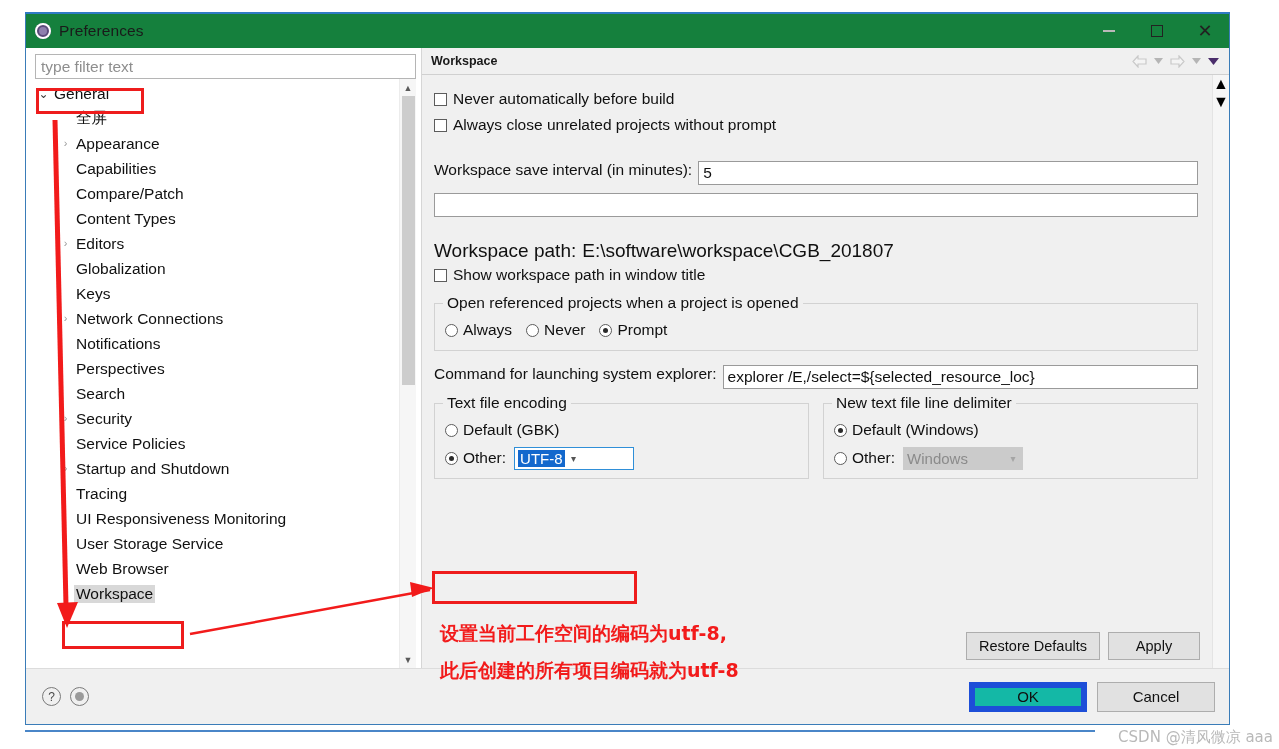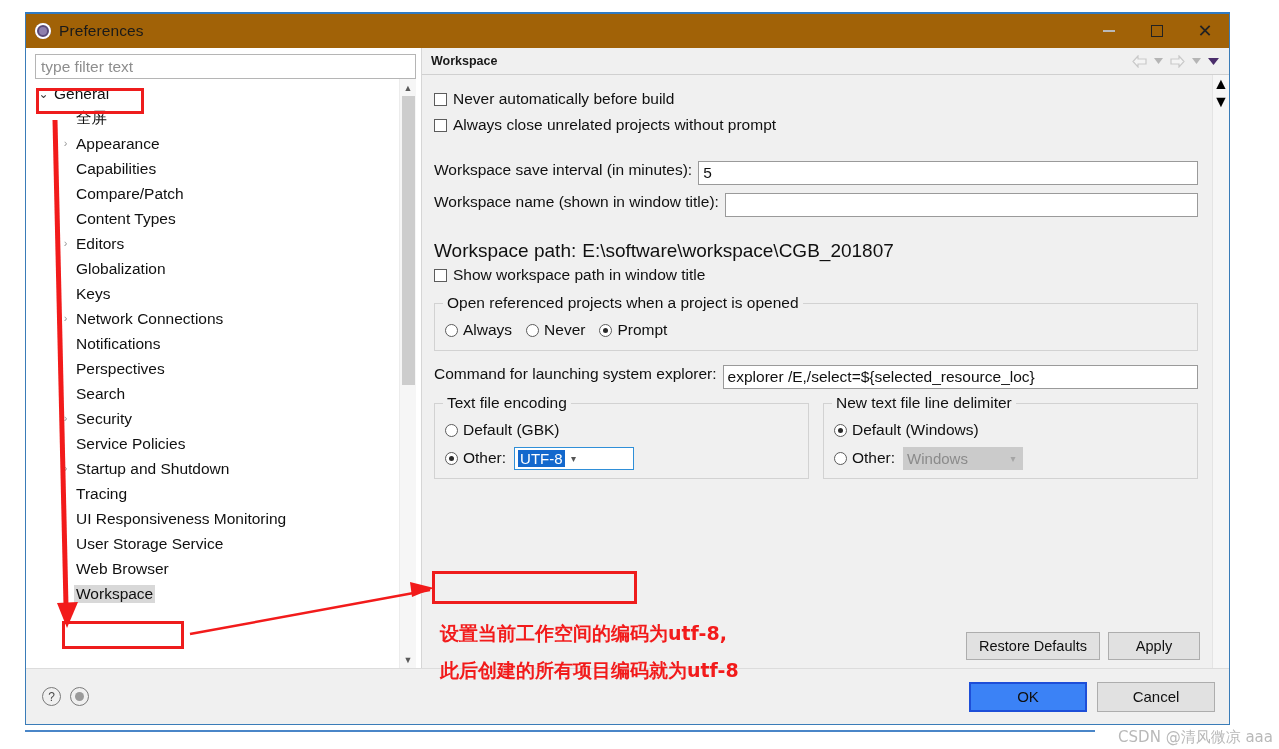--- a/index.html
+++ b/index.html
@@ -26,21 +26,21 @@
     background: #f0f0f0;
     border: 1px solid #3a7cb8;
     border-top: 2px solid #2f7ac4;
     display: flex;
     flex-direction: column;
   }
 
   
   .titlebar {
     height: 34px;
-    background: #a16207;
+    background: #15803d;
     display: flex;
     align-items: center;
     flex: 0 0 auto;
     padding-left: 8px;
   }
   .title-icon {
     width: 18px; height: 18px;
     margin-right: 7px;
     position: relative;
     flex: 0 0 auto;
@@ -348,21 +348,21 @@
     min-width: 92px;
     border: 1px solid #adadad;
     background: #e1e1e1;
     font-size: 14.5px;
     color: #101010;
     display: inline-flex;
     align-items: center;
     justify-content: center;
     padding: 0 12px;
   }
-  .btn.primary { border: 2px solid #1d4ed8; background: #3b82f6; }
+  .btn.primary { border: 6px solid #1d4ed8; background: #14b8a6; }
 
   .def-row {
     position: absolute;
     right: 12px;
     bottom: 8px;
     display: flex;
     gap: 8px;
   }
 
   
@@ -615,21 +615,20 @@
             </div>
 
             <div style="height:22px"></div>
 
             <div class="field-row">
               <span class="flabel">Workspace save interval (in minutes):</span>
               <span class="txtinput">5</span>
             </div>
 
             <div class="field-row">
-              <span class="flabel">Workspace name (shown in window title):</span>
               <span class="txtinput"></span>
             </div>
 
             <div style="height:14px"></div>
 
             <div class="plain-row">
               <span>Workspace path:</span>
               <span class="sp"></span>
               <span>E:\software\workspace\CGB_201807</span>
             </div>

